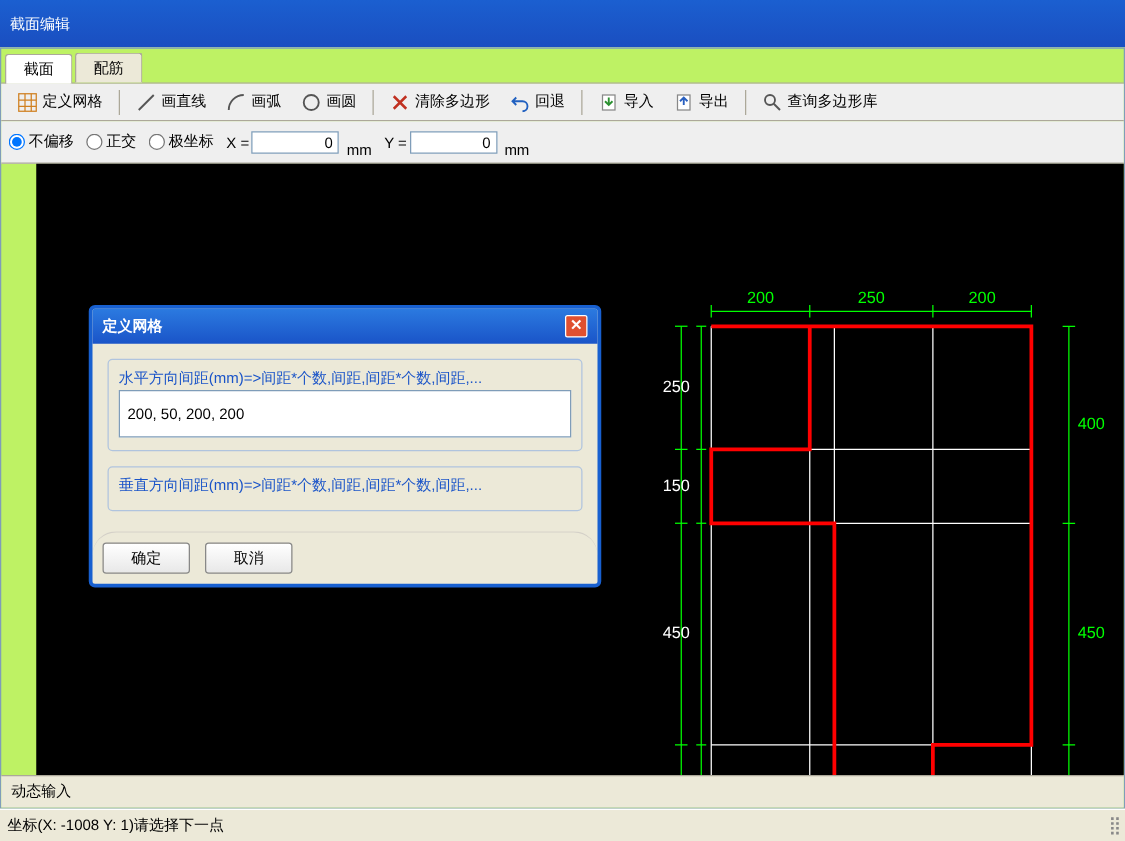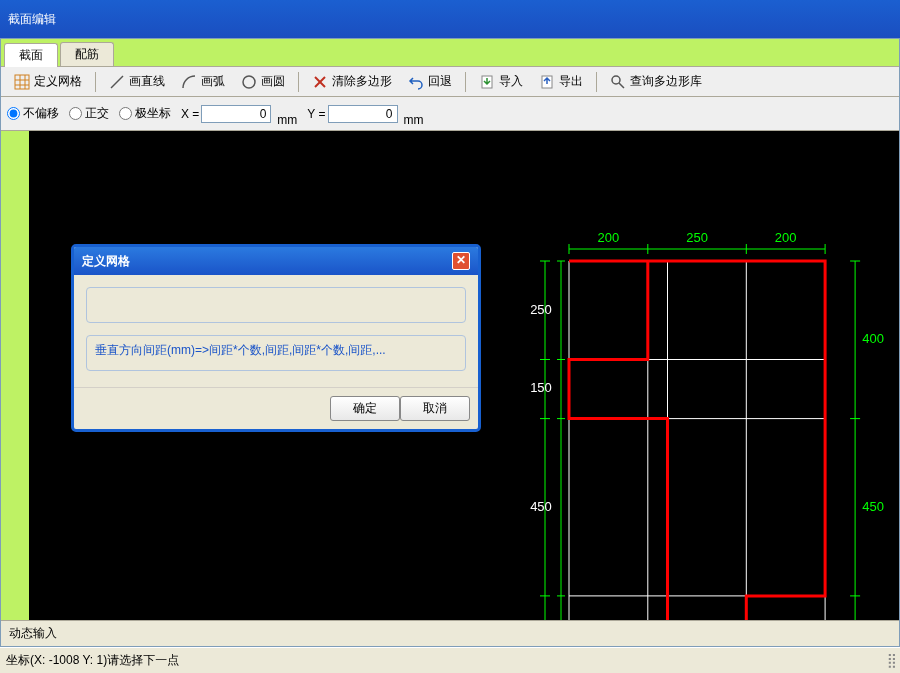--- a/index.html
+++ b/index.html
@@ -105,22 +105,23 @@
     border-radius: 4px;
     padding: 24px 8px 10px;
     position: relative;
     margin-bottom: 12px;
   }
   .dialog input.big {
     width: 100%; height: 38px; font-size: 12px;
     border:1px solid #7f9db9; background:#fff; padding: 2px 6px;
   }
   .dialog-buttons {
-    display:flex; justify-content:flex-end; padding:8px 8px;
+    display:flex; gap:12px; padding:8px 8px;
     border-top:1px solid #d4d0c8;
+    border-radius:19px;
   }
   .dialog-buttons button {
     width:70px; padding:3px 0; font-size:12px;
     border:1px solid #888; border-radius:3px;
     background: linear-gradient(#fff,#e8e8e8);
     cursor:pointer;
   }
 </style>
 </head>
 <body>
@@ -293,20 +294,22 @@
         <text x="756.7" y="545.7" fill="#00ff00" font-size="13" text-anchor="middle" dominant-baseline="middle">200</text>
       </svg>
 
     <div class="dialog" id="dlg" style="left: 42px; top: 113px; width: 410px;">
       <div class="dialog-title">
         <span>定义网格</span>
         <div class="dialog-close">✕</div>
       </div>
       <div class="dialog-body">
         <fieldset>
+          <span class="legend" style="position:absolute;top:6px;left:8px;color:#1a54c8;font-size:12px;">水平方向间距(mm)=&gt;间距*个数,间距,间距*个数,间距,...</span>
+          <input class="big" type="text" value="200, 50, 200, 200" style="">
         </fieldset>
         <fieldset>
           <span class="legend" style="position:absolute;top:6px;left:8px;color:#1a54c8;font-size:12px;">垂直方向间距(mm)=&gt;间距*个数,间距,间距*个数,间距,...</span>
         </fieldset>
       </div>
       <div class="dialog-buttons">
         <button><span>确定</span></button>
         <button><span>取消</span></button>
       </div>
     </div>

